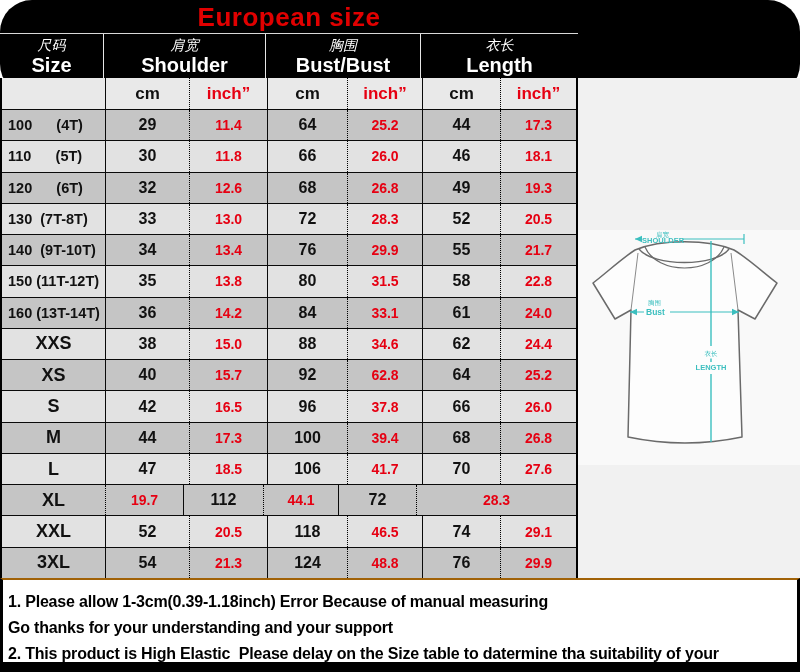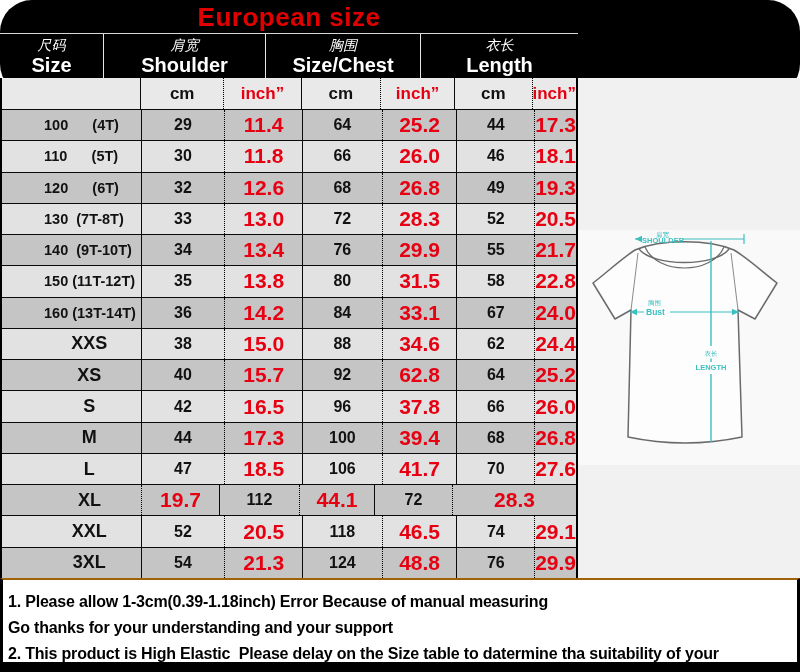--- a/index.html
+++ b/index.html
@@ -41,26 +41,26 @@
   .tbody { flex:1; display:flex; flex-direction:column; }
   .tbody .trow { flex:1; }
   .tbody .trow:last-child { border-bottom:none; }
   .trow.dark  { background:#c5c5c5; }
   .trow.light { background:#e2e2e2; }
 
   .cell {
     display:flex; align-items:center; justify-content:center;
     box-sizing:border-box; font-weight:bold; color:#111; font-size:16px;
   }
-  .c-size { width:103px; font-size:18px;margin-left:36px; }
+  .c-size { width:103px; font-size:18px; }
   .c-size.kid { justify-content:flex-start; padding-left:6px; font-size:14.5px; white-space:pre; }
   .w84{width:84px}.w78{width:78px}.w80{width:80px}.w75{width:75px}.wfill{flex:1}
   .sep-solid { border-left:1.5px solid #0a0a0a; }
   .sep-dot   { border-left:1px dotted #000;text-align:center; }
-  .c-in { color:#e60012; font-size:21px; }
+  .c-in { color:#e60012; font-size:14px; }
   .subhead .cell { font-size:17px; }
   .subhead .c-in { font-size:17px; }
 
   
   .panel { position:absolute; left:578px; top:78px; width:222px; height:500px; background:#f1f1f1; }
   .shirt-area { position:absolute; left:0; top:152px; width:222px; height:235px; background:#f9f9f9; }
   .shirt-area svg { display:block; }
 
   
   .footer {
@@ -86,21 +86,21 @@
       <div class="head-cell hw0">
         <span class="head-zh">尺码</span>
         <span class="head-en">Size</span>
       </div>
       <div class="head-cell hw1">
         <span class="head-zh">肩宽</span>
         <span class="head-en">Shoulder</span>
       </div>
       <div class="head-cell hw2">
         <span class="head-zh">胸围</span>
-        <span class="head-en">Size/Chest</span>
+        <span class="head-en">Bust/Bust</span>
       </div>
       <div class="head-cell hw3">
         <span class="head-zh">衣长</span>
         <span class="head-en">Length</span>
       </div>
     </div>
   </div>
 
   <div class="size-table">
     <div class="trow subhead">
@@ -166,21 +166,21 @@
           <div class="cell c-in w75 sep-dot">31.5</div>
           <div class="cell w78 sep-solid">58</div>
           <div class="cell c-in wfill sep-dot">22.8</div>
         </div>
         <div class="trow dark">
           <div class="cell c-size kid">160 (13T-14T)</div>
           <div class="cell w84 sep-solid">36</div>
           <div class="cell c-in w78 sep-dot">14.2</div>
           <div class="cell w80 sep-solid">84</div>
           <div class="cell c-in w75 sep-dot">33.1</div>
-          <div class="cell w78 sep-solid">67</div>
+          <div class="cell w78 sep-solid">61</div>
           <div class="cell c-in wfill sep-dot">24.0</div>
         </div>
         <div class="trow light">
           <div class="cell c-size">XXS</div>
           <div class="cell w84 sep-solid">38</div>
           <div class="cell c-in w78 sep-dot">15.0</div>
           <div class="cell w80 sep-solid">88</div>
           <div class="cell c-in w75 sep-dot">34.6</div>
           <div class="cell w78 sep-solid">62</div>
           <div class="cell c-in wfill sep-dot">24.4</div>

